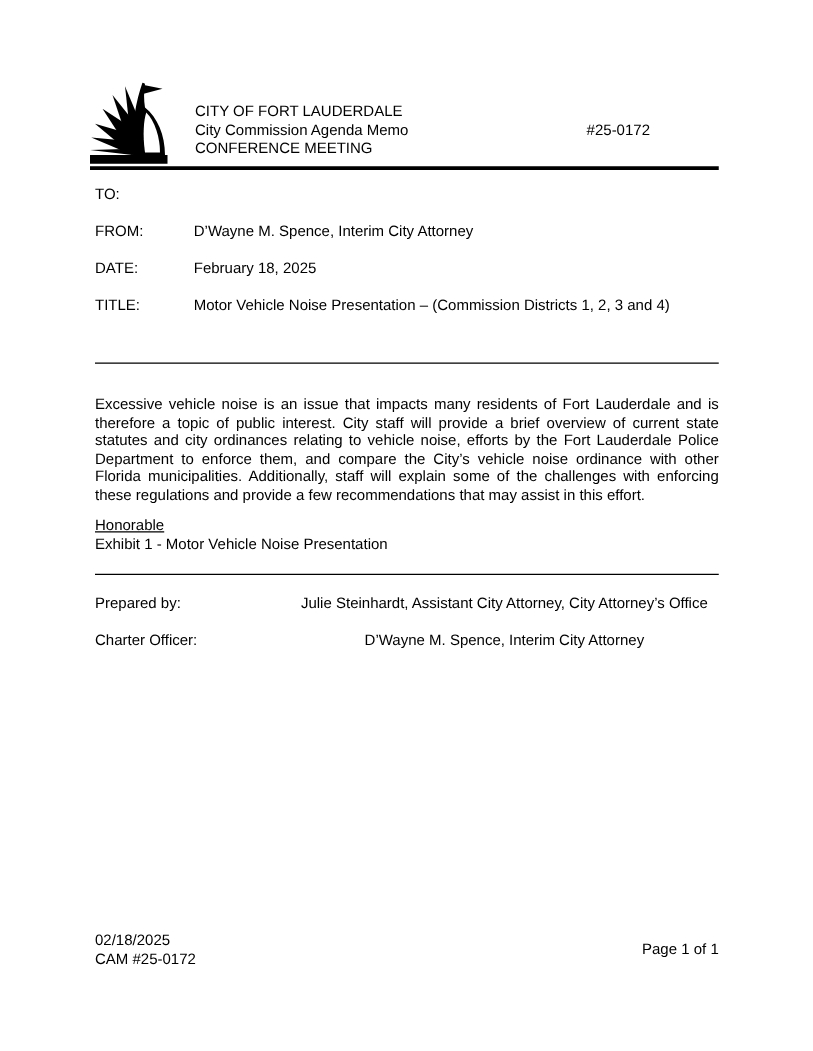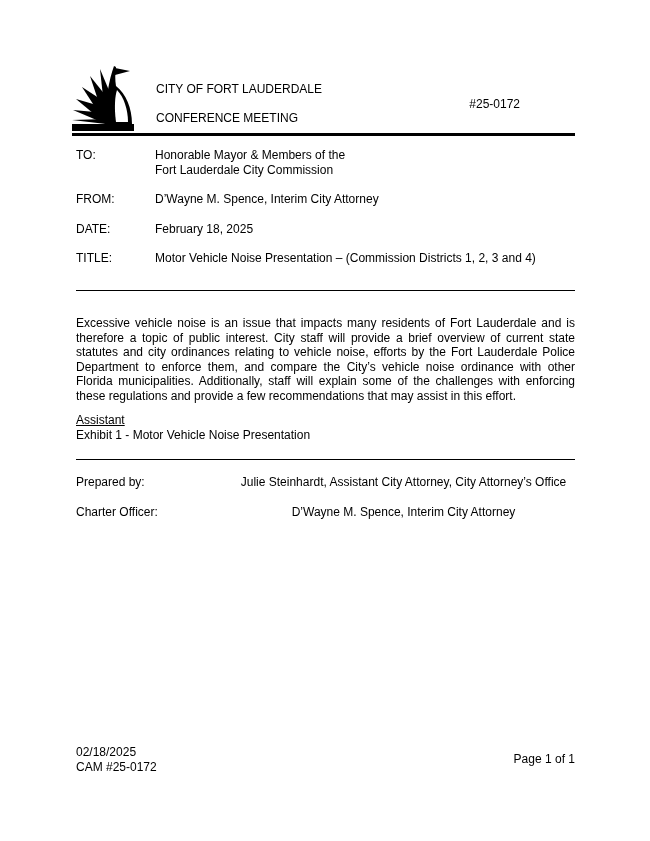--- a/index.html
+++ b/index.html
@@ -91,54 +91,53 @@
           <polygon points="34,58 28,3 41,34"></polygon>
           <path d="M34,58 C33,34 37,14 42,0 L44,1 C43,8 43,14 44,20 C54,28 60,42 60,58 Z"></path>
           <polygon points="43,2 58,5 43,9"></polygon>
         </g>
         <path d="M44,56 C42,42 43,30 45,24 C52,31 56,44 56,56 Z" fill="#ffffff"></path>
       </svg>
     </div>
     <div class="header-text">
       <div>CITY OF FORT LAUDERDALE</div>
       <div class="header-line2">
+        <span>City Commission Agenda Memo</span>
         <span class="memo-number">#25-0172</span>
       </div>
       <div>CONFERENCE MEETING</div>
     </div>
   </header>
 
   <div class="rule-thick"></div>
 
   <div class="fields">
     <div class="field-row">
       <div class="field-label">TO:</div>
-      <div class="field-value">Honorable Mayor &amp; Members of the
-Fort Lauderdale City Commission</div>
     </div>
     <div class="field-row">
       <div class="field-label">FROM:</div>
       <div class="field-value">D’Wayne M. Spence, Interim City Attorney</div>
     </div>
     <div class="field-row">
       <div class="field-label">DATE:</div>
       <div class="field-value">February 18, 2025</div>
     </div>
     <div class="field-row">
       <div class="field-label">TITLE:</div>
       <div class="field-value">Motor Vehicle Noise Presentation – (Commission Districts 1, 2, 3 and 4)</div>
     </div>
   </div>
 
   <div class="rule-thin rule-1"></div>
 
   <p class="body-paragraph">Excessive vehicle noise is an issue that impacts many residents of Fort Lauderdale and is therefore a topic of public interest.  City staff will provide a brief overview of current state statutes and city ordinances relating to vehicle noise, efforts by the Fort Lauderdale Police Department to enforce them, and compare the City’s vehicle noise ordinance with other Florida municipalities. Additionally, staff will explain some of the challenges with enforcing these regulations and provide a few recommendations that may assist in this effort.</p>
 
   <div class="attachment-block">
-    <div class="attachment-heading">Assistant</div>
+    <div class="attachment-heading">Honorable</div>
     <div>Exhibit 1 - Motor Vehicle Noise Presentation</div>
   </div>
 
   <div class="rule-thin rule-2"></div>
 
   <div class="signoff">
     <div class="signoff-row">
       <div class="signoff-label">Prepared by:</div>
       <div class="signoff-value">Julie Steinhardt, Assistant City Attorney, City Attorney’s Office</div>
     </div>

